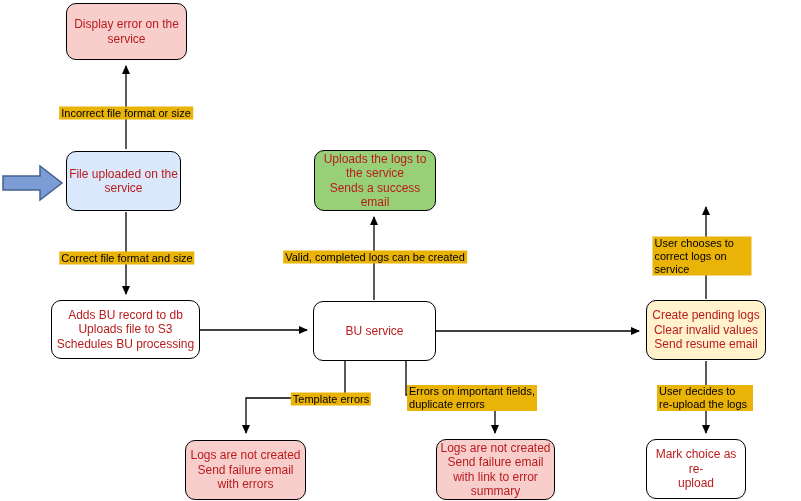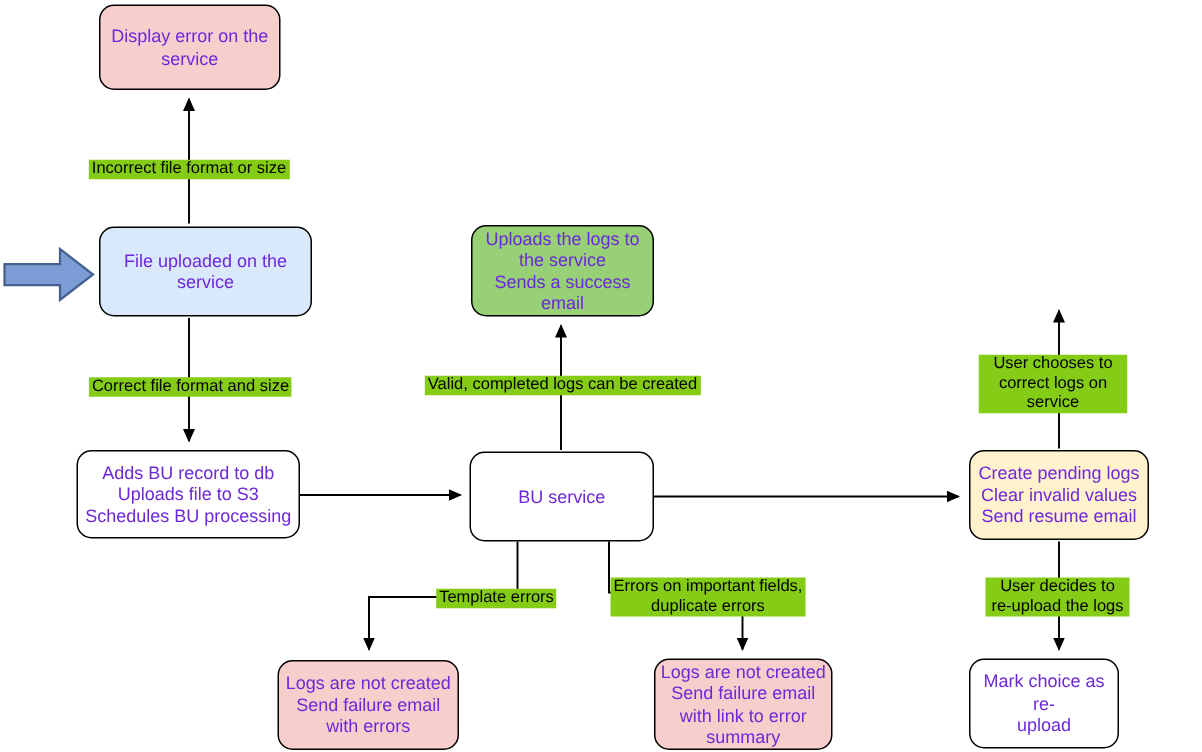--- a/index.html
+++ b/index.html
@@ -21,37 +21,36 @@
     box-sizing: border-box;
     border: 1.5px solid #000000;
     border-radius: 10px;
     display: flex;
     align-items: center;
     justify-content: center;
     text-align: center;
     white-space: pre-line;
     font-size: 12px;
     line-height: 14.5px;
-    color: #6d28d9;
+    color: #b91c1c;
     padding: 1px 2px;
   }
   .elabel {
     position: absolute;
     transform: translate(-50%, -50%);
-    background: #84cc16;
+    background: #eab308;
     padding: 0 2px;
     font-size: 11px;
     line-height: 13px;
     color: #000000;
-    text-align: center;
     white-space: pre-line;
   }
   
   #n-display  { left: 66px;  top: 3px;   width: 121px; height: 57px; }
-  #n-file     { left: 66px;  top: 151px; width: 142px; height: 60px; }
+  #n-file     { left: 66px;  top: 151px; width: 115px; height: 60px; }
   #n-adds     { left: 51px;  top: 300px; width: 149px; height: 59px; }
   #n-bu       { left: 313px; top: 301px; width: 123px; height: 60px; }
   #n-green    { left: 314px; top: 150px; width: 122px; height: 61px; }
   #n-unpend   { left: 646px; top: 143px; width: 120px; height: 58px; }
   #n-yellow   { left: 646px; top: 300px; width: 120px; height: 60px; }
   #n-mark     { left: 646px; top: 439px; width: 100px; height: 60px; }
   #n-pink1    { left: 185px; top: 440px; width: 121px; height: 60px; }
   #n-pink2    { left: 436px; top: 439px; width: 119px; height: 61px; }
   
   #el-0 { left: 126px; top: 113px; }

